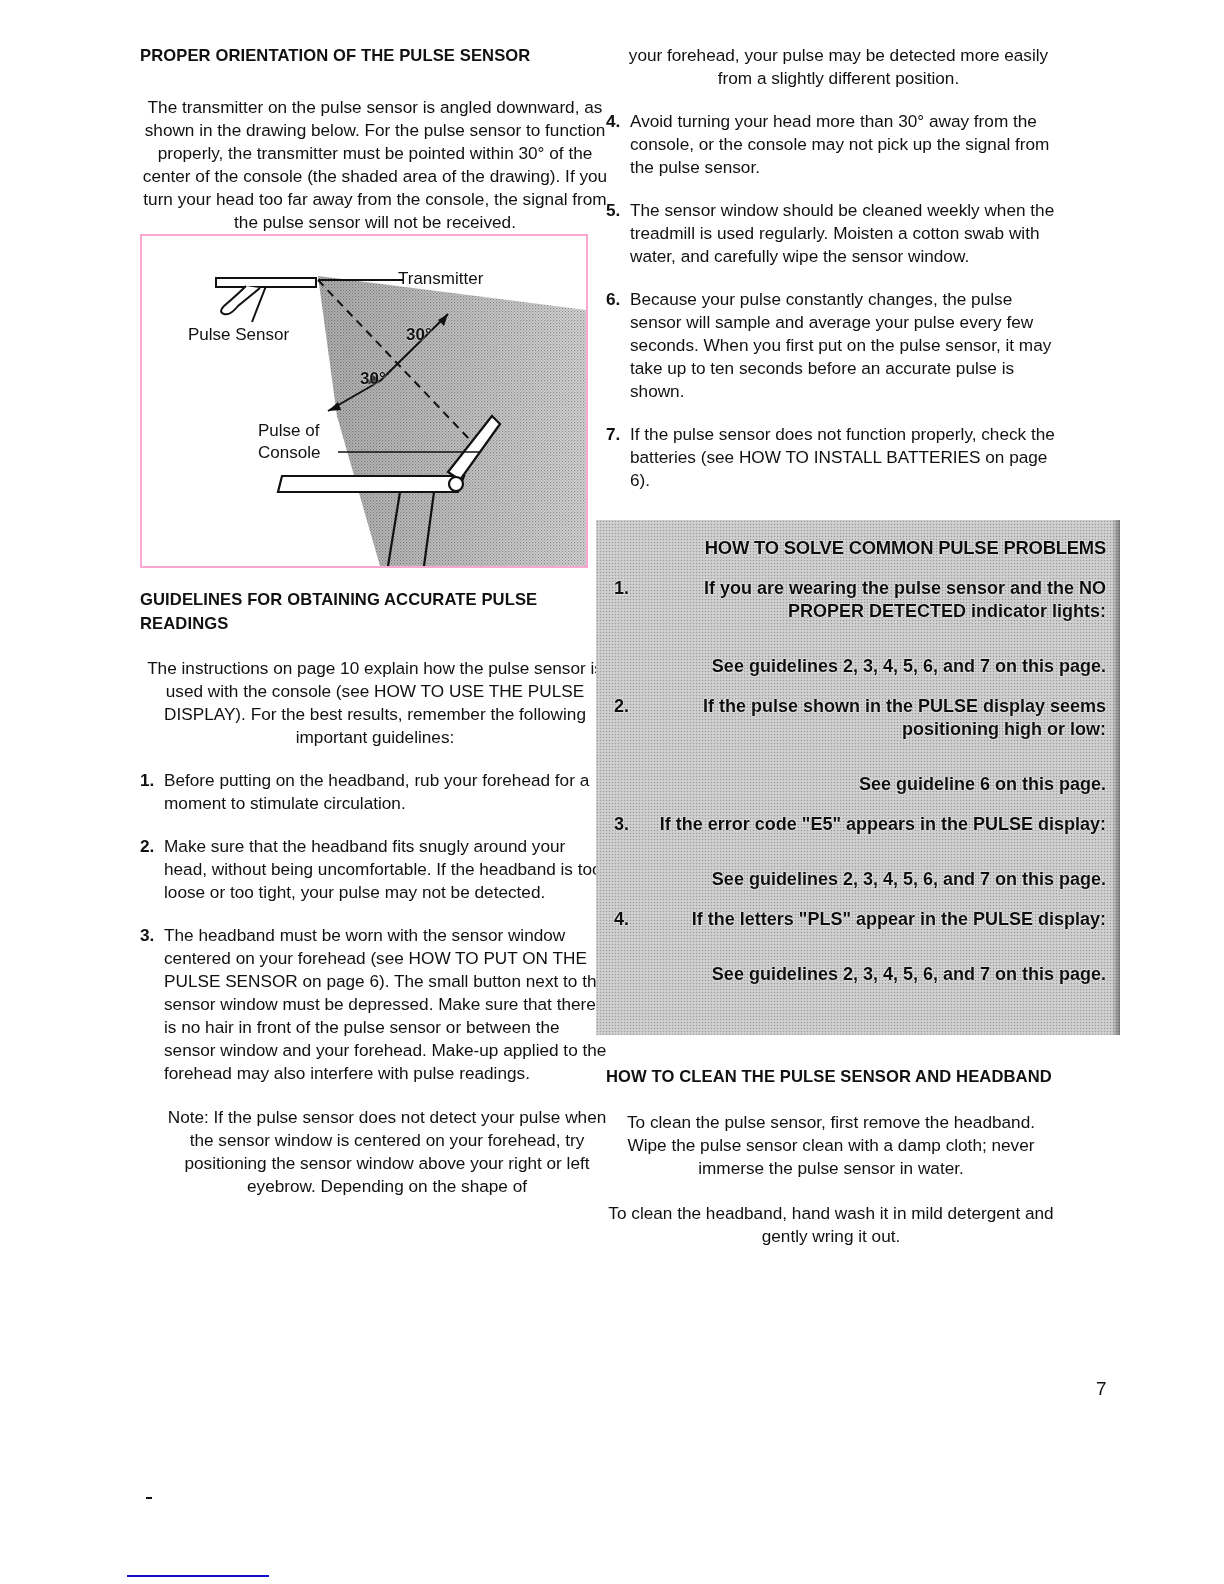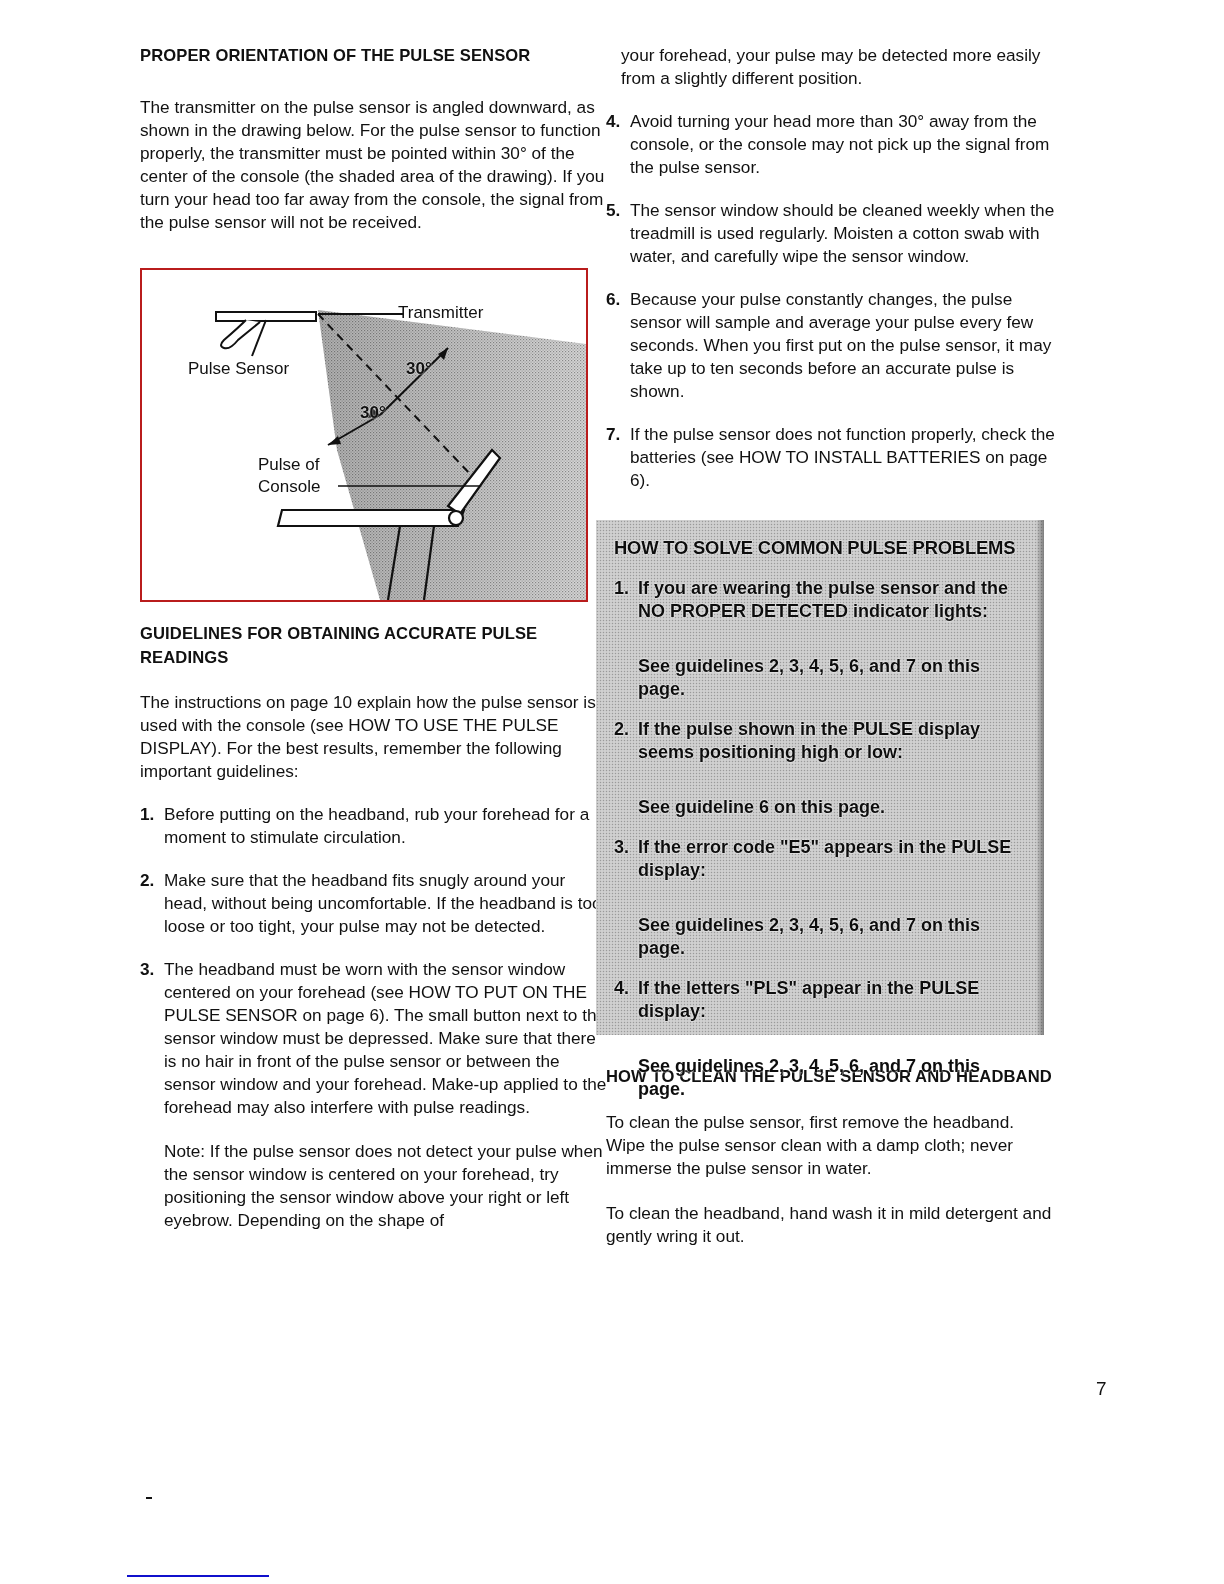--- a/index.html
+++ b/index.html
@@ -6,49 +6,50 @@
   body {
     width: 1224px; height: 1584px; position: relative; overflow: hidden;
     font-family: "Liberation Sans", "DejaVu Sans", sans-serif;
     color: #111111;
   }
   .col { position: absolute; width: 470px; font-size: 17.2px; line-height: 23px; }
   .col-left { left: 140px; top: 44px; }
   .col-right { left: 606px; top: 44px; width: 450px; }
 
   h2 { font-size: 16.6px; font-weight: bold; margin: 0; line-height: 24px; letter-spacing: 0.1px; }
-  p { margin: 0; }
+  p { margin: 0; text-align: center; }
 
   .para { margin-top: 19px; }
   .list { list-style: none; margin: 0; padding: 0; }
   .list li { position: relative; padding-left: 24px; margin-top: 20px; }
   .list li .num { position: absolute; left: 0; top: 0; font-weight: bold; }
   .note { padding-left: 24px; margin-top: 21px; }
   .cont { padding-left: 15px; }
 
   .figure {
-    position: relative; width: 444px; height: 330px; margin-top: 34px;
-    border: 2px solid #b91c1c;
+    position: relative; width: 444px; height: 330px; 
+    border: 2px solid #f9a8d4;
     background: #fff;
     overflow: hidden;
   }
   .figure svg { position: absolute; left: 0; top: 0; }
   .fig-label { position: absolute; font-size: 17px; line-height: 21px; }
 
   .shaded-box {
     position: relative; margin-top: 28px; margin-left: -10px;
-    width: 448px; height: 515px;
+    width: 524px; height: 515px;
     background-color: #c8c8c8;
     background-image:
       radial-gradient(#9a9a9a 0.7px, transparent 0.8px),
       radial-gradient(#e8e8e8 0.7px, transparent 0.8px);
     background-size: 3px 3px, 3px 3px;
     background-position: 0 0, 1.5px 1.5px;
     padding: 16px 14px 16px 18px;
     box-sizing: border-box;
+    text-align: right;
   }
   .shaded-box::after {
     content: ""; position: absolute; right: 0; top: 0; width: 8px; height: 100%;
     background: linear-gradient(90deg, rgba(90,90,90,0.0), rgba(60,60,60,0.55));
   }
   .shaded-box .sb-title, .shaded-box .sb-q, .shaded-box .sb-a {
     font-weight: bold; color: #0d0d0d;
     text-shadow: 0 0 1px #ffffff, 0 0 2px #ffffff;
   }
   .sb-title { font-size: 18.4px; line-height: 24px; letter-spacing: -0.2px; }

